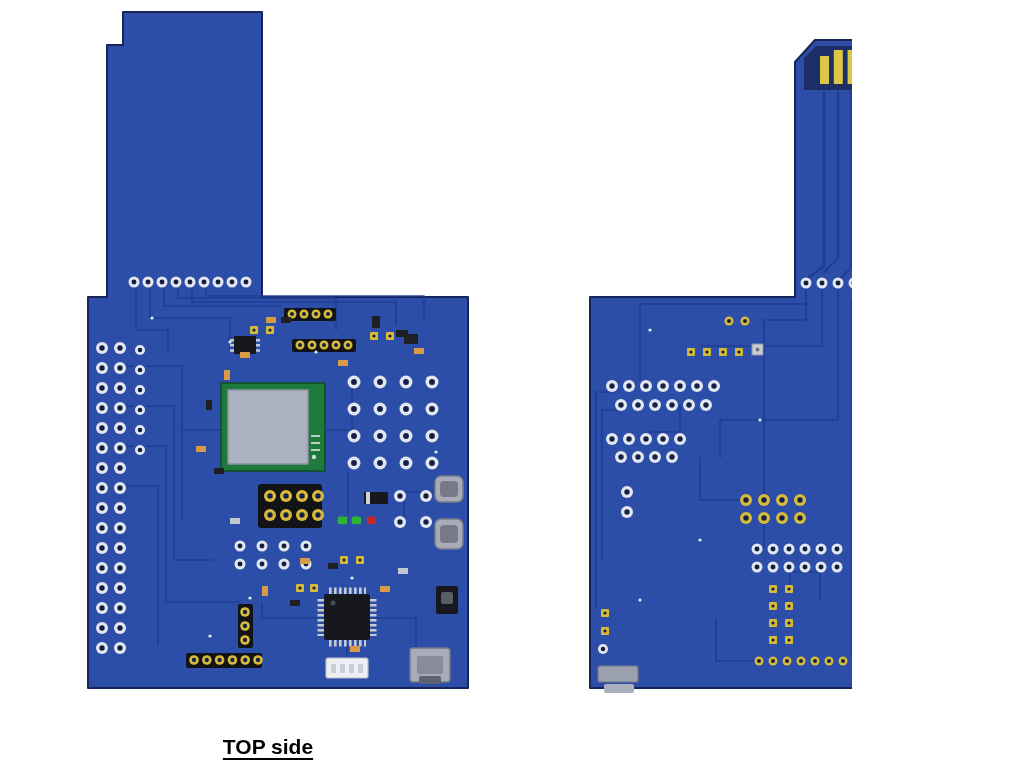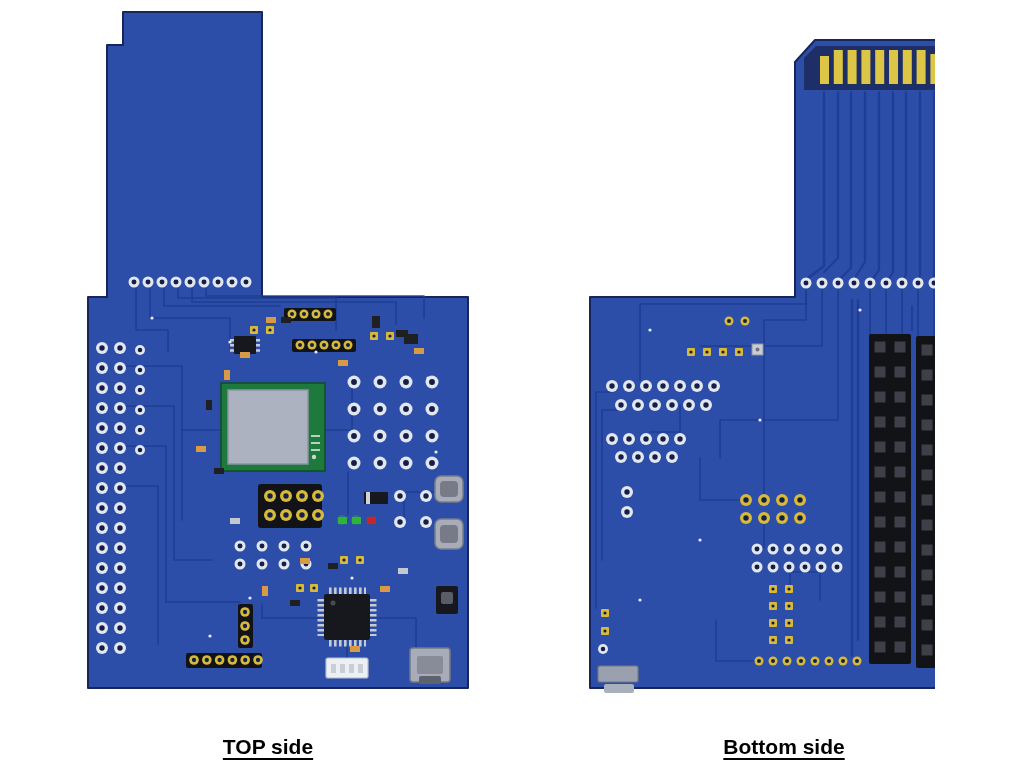--- a/index.html
+++ b/index.html
@@ -1,17 +1,17 @@
 <!DOCTYPE html>
 <html style="--page-bg: #ffffff; --pcb: #2c4ea8; --pcb-dark: #1d2f66; --pcb-edge: #17255a; --trace: #1e3c92; --ring-silver: #e2e6ee; --hole-dark: #131f46; --gold: #d7ba3a; --finger-gold: #ddc545; --strip-black: #121317; --slot: #3e3f48; --chip-black: #17181d; --pin-silver: #c6cad3; --shield-silver: #adb2c1; --module-green: #1e7a3c; --connector-gray: #a7acb8; --led-green: #2fb43a; --led-red: #c62828;"><head>
 <meta charset="utf-8">
 <style>
   html,body{margin:0;padding:0;background:#fff;}
   .stage{
-    position:relative;width:935px;height:779px;overflow:hidden;
+    position:relative;width:852px;height:779px;overflow:hidden;
     background:var(--page-bg,#ffffff);
     font-family:"Liberation Sans", sans-serif;
   }
   .board-svg{position:absolute;left:0;top:0;display:block;}
   .board{fill:var(--pcb,#2c4ea8);stroke:var(--pcb-edge,#17255a);stroke-width:2;stroke-linejoin:round;}
   .trace{stroke:var(--trace,#1e3c92);fill:none;stroke-width:1.7;opacity:.9;stroke-linecap:round;stroke-linejoin:round;}
   .trace.thick{stroke-width:2.2;}
   .caption{
     position:absolute;width:220px;text-align:center;
     font-weight:700;font-size:21px;color:#000;
@@ -741,15 +741,14 @@
         <circle cx="760" cy="420" r="1.6"></circle>
         <circle cx="700" cy="540" r="1.6"></circle>
         <circle cx="640" cy="600" r="1.6"></circle>
         <circle cx="860" cy="310" r="1.6"></circle>
         <circle cx="960" cy="640" r="1.6"></circle>
       </g>
     </g>
   </svg>
 
   <div class="caption top-side">TOP side</div>
-  <div class="caption bottom-side">Bottom side</div>
 
 </div>
 
 </body></html>

